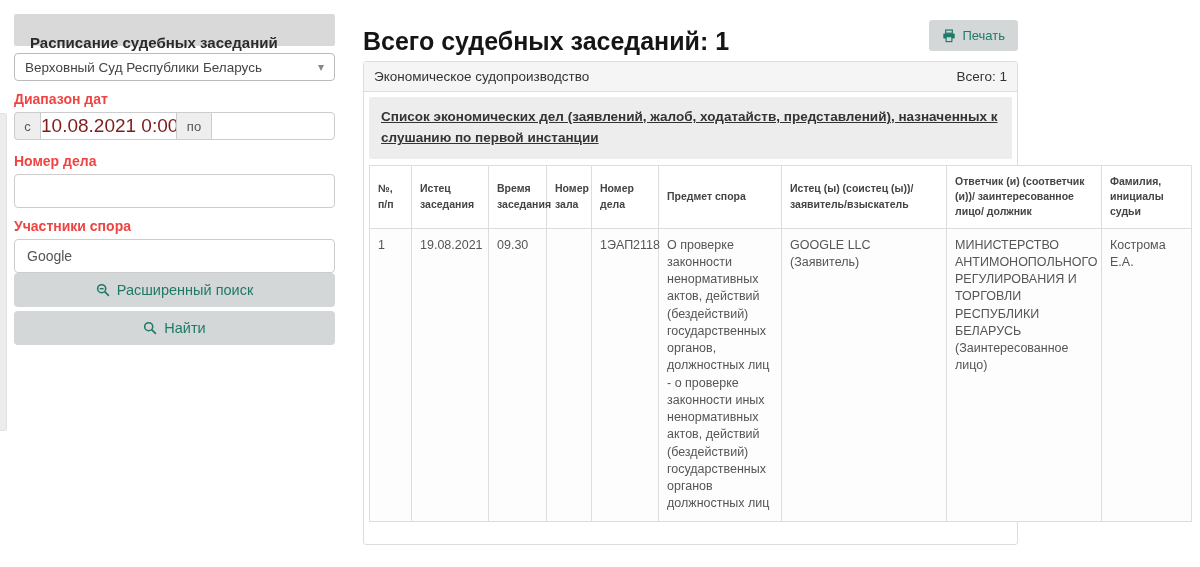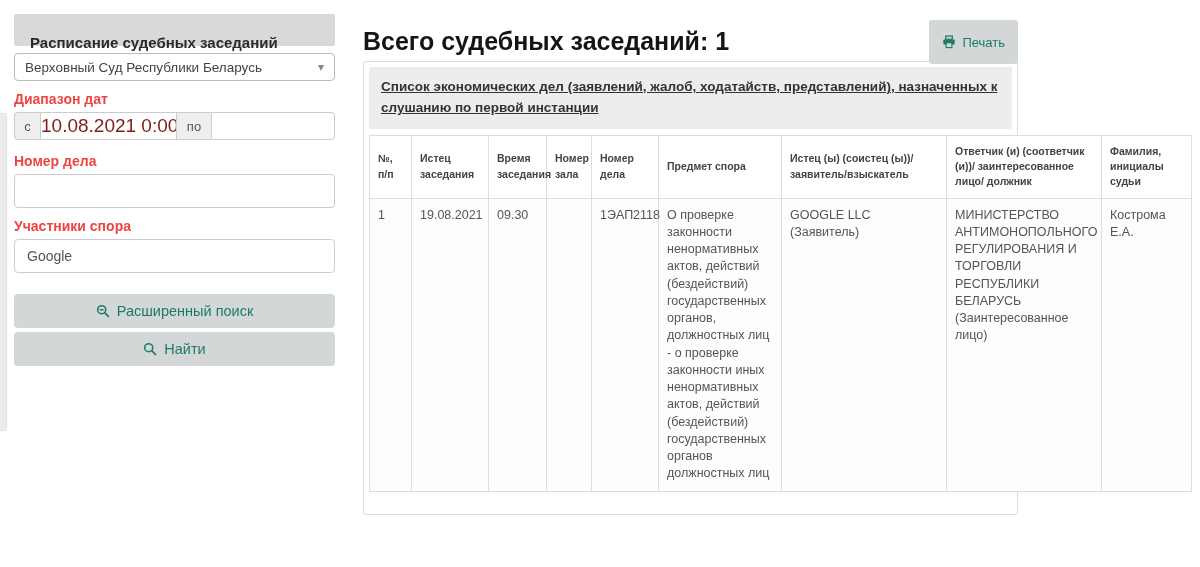--- a/index.html
+++ b/index.html
@@ -35,28 +35,28 @@
   .addon.to{width:34px;border-left:none;border-right:none;}
   .date-input{border:1px solid #ccc;font-size:19px;color:#7f1d1d;text-align:center;outline:none;
     font-family:inherit;min-width:0;}
   .date-input.from{width:137px;}
   .date-input.to{flex:1;border-radius:0 4px 4px 0;}
   .text-input{display:block;width:100%;height:34px;border:1px solid #ccc;border-radius:4px;
     margin-top:5px;padding:0 12px;font-size:14px;color:#555;outline:none;font-family:inherit;background:#fff;}
   .btn{display:flex;align-items:center;justify-content:center;gap:7px;width:100%;height:34px;
     background:var(--btn-bg);color:var(--accent);border:none;border-radius:4px;
     font-size:14.5px;font-family:inherit;cursor:pointer;}
-  .btn.adv{margin-top:21px;}
+  .btn.adv{}
   .btn.find{margin-top:4px;}
   .btn svg{flex:0 0 auto;}
 
   
   .main{position:absolute;left:363px;top:20px;width:655px;}
   .page-title{font-size:25px;font-weight:bold;color:#151515;margin-top:9px;line-height:24px;}
-  .print-btn{position:absolute;right:0;top:0;height:44px;display:flex;align-items:center;gap:6px;
+  .print-btn{position:absolute;right:0;top:0;height:31px;display:flex;align-items:center;gap:6px;
     padding:0 13px;background:var(--btn-bg);color:var(--accent);border:none;border-radius:3px;
     font-size:13px;font-family:inherit;cursor:pointer;}
   .panel{margin-top:8px;border:1px solid var(--border);border-radius:3px;background:#fff;}
   .panel-header{height:30px;background:var(--panel-head-bg);border-bottom:1px solid var(--border);
     display:flex;align-items:center;padding:0 10px;font-size:13.5px;color:#333;}
   .panel-header .ph-total{margin-left:auto;}
   .panel-body{padding:5px 5px 22px 5px;}
   .link-box{background:var(--linkbox-bg);border-radius:2px;padding:10px 12px;}
   .link-box a{color:#333;font-size:13.5px;font-weight:bold;text-decoration:underline;
     line-height:1.55;cursor:pointer;}
@@ -126,20 +126,24 @@
           <rect x="1.5" y="5.2" width="13" height="5.6" rx="0.8" fill="currentColor"></rect>
           <rect x="4.7" y="8.8" width="6.6" height="5.6" fill="#d4d7d7" stroke="currentColor" stroke-width="1.3"></rect>
         </svg>
       </span>
       <span>Печать</span>
     </button>
 
     <h1 class="page-title">Всего судебных заседаний: 1</h1>
 
     <section class="panel">
+      <div class="panel-header">
+        <span>Экономическое судопроизводство</span>
+        <span class="ph-total">Всего: 1</span>
+      </div>
       <div class="panel-body">
         <div class="link-box">
           <a>Список экономических дел (заявлений, жалоб, ходатайств, представлений), назначенных к слушанию по первой инстанции</a>
         </div>
 
         <table class="hearings">
           <colgroup>
             <col style="width:42px">
               <col style="width:77px">
               <col style="width:58px">

